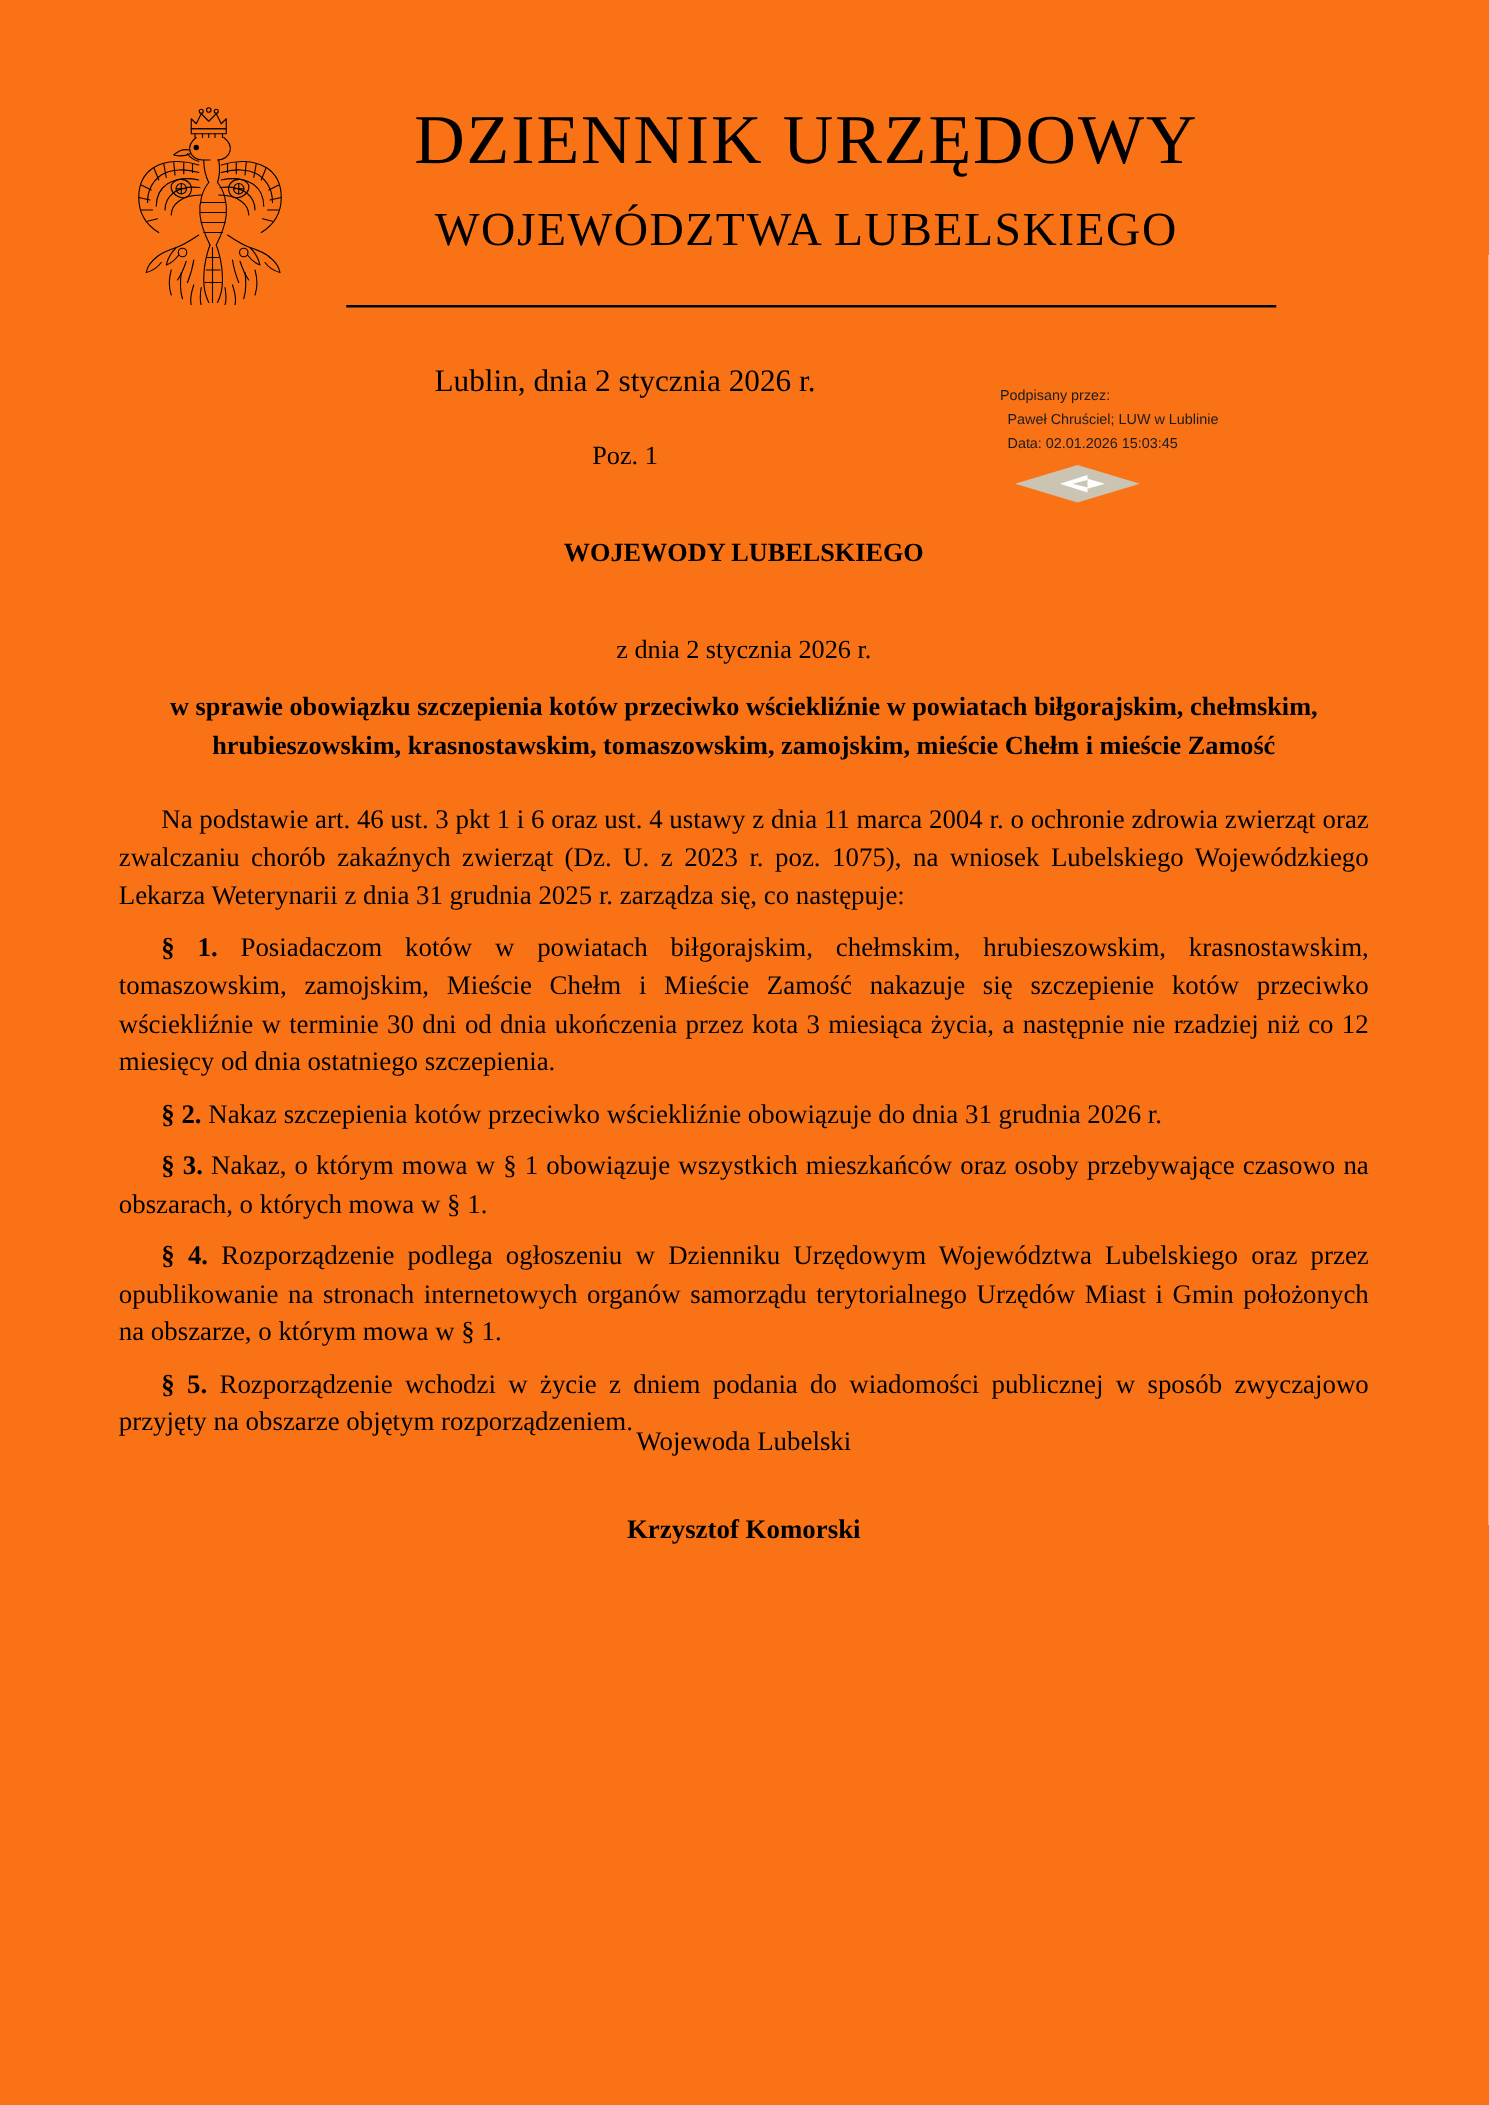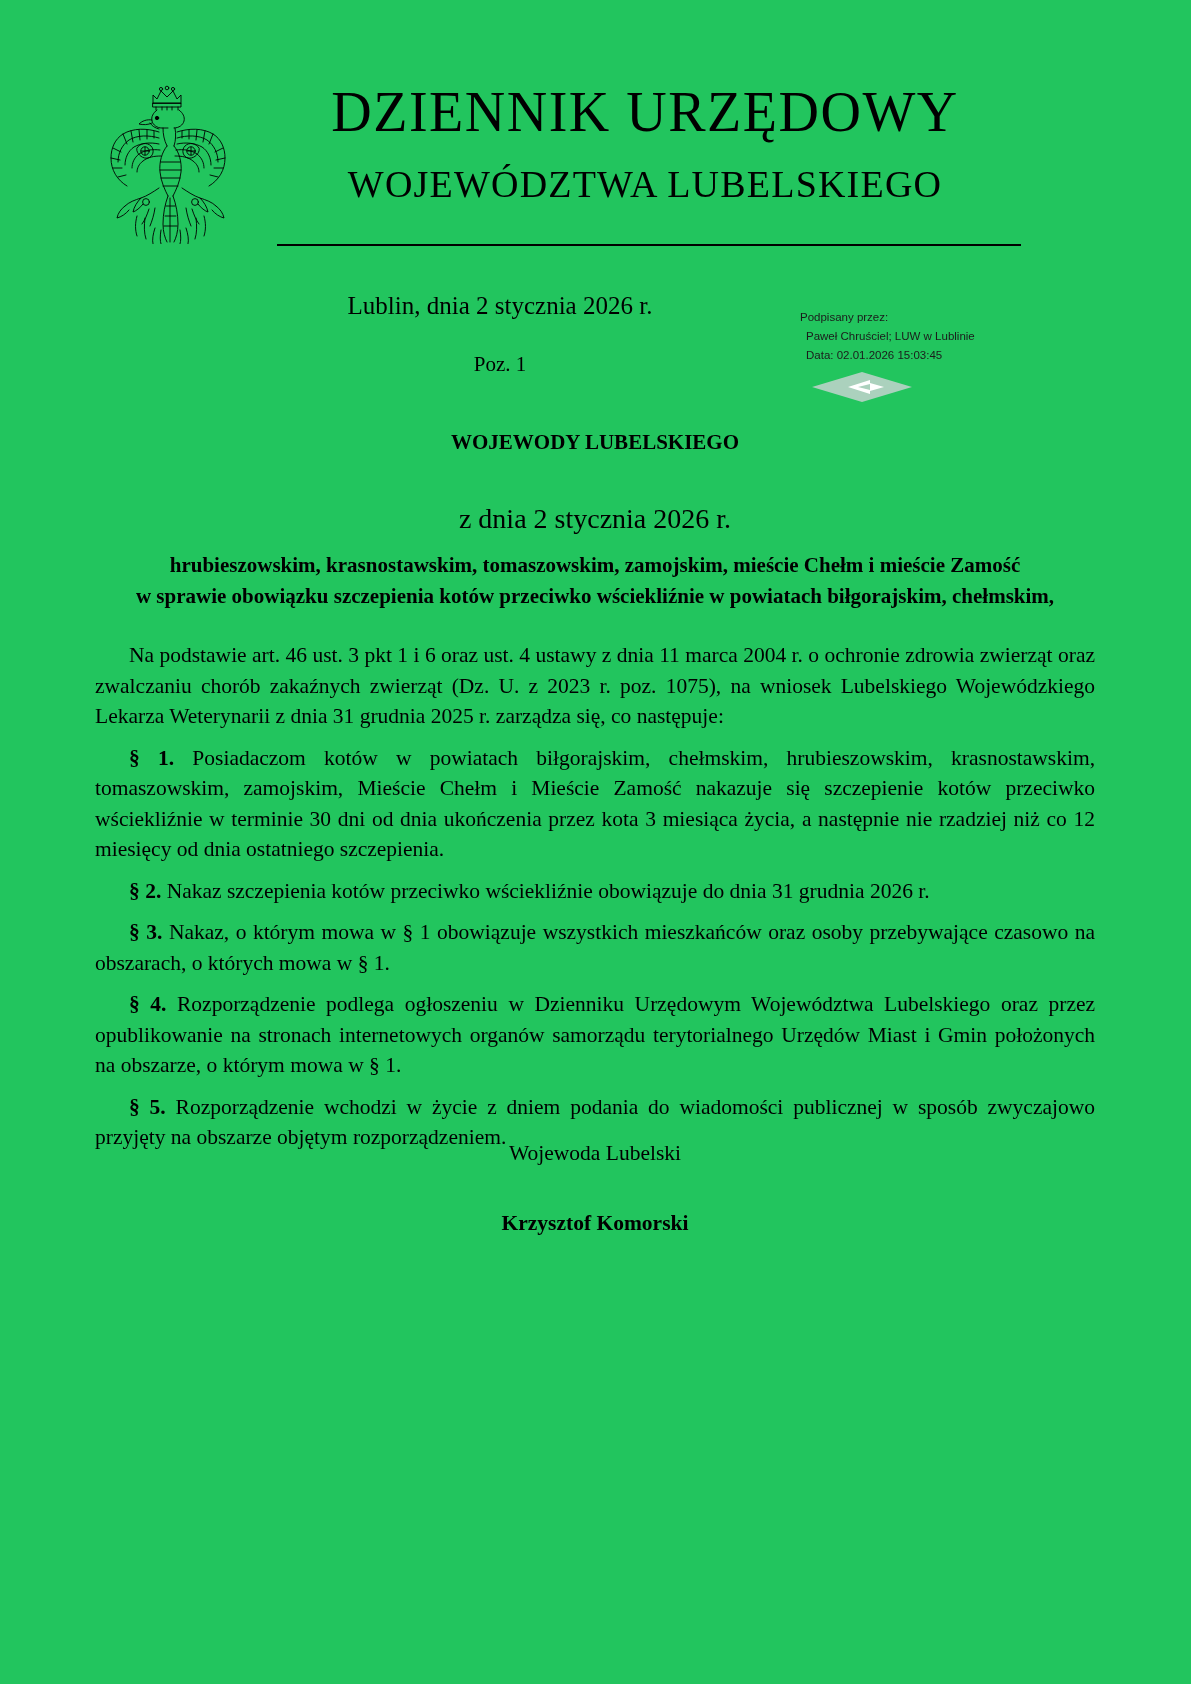--- a/index.html
+++ b/index.html
@@ -10,21 +10,21 @@
   }
   body {
     font-family: "Liberation Serif", "DejaVu Serif", serif;
     color: #000000;
   }
   .page {
     position: relative;
     width: 1191px;
     height: 1684px;
     margin: 0 auto;
-    background: #22c55e;
+    background: #f97316;
     overflow: hidden;
   }
 
   
   .masthead {
     position: absolute;
     left: 0;
     top: 0;
     width: 1191px;
     height: 260px;
@@ -125,21 +125,21 @@
     font-weight: bold;
     font-size: 21px;
     line-height: 28px;
   }
   .act-date {
     position: absolute;
     left: 95px;
     top: 505px;
     width: 1000px;
     text-align: center;
-    font-size: 28px;
+    font-size: 21px;
     line-height: 28px;
   }
   .act-subject {
     position: absolute;
     left: 95px;
     top: 550px;
     width: 1000px;
     text-align: center;
     font-weight: bold;
     font-size: 21px;
@@ -290,22 +290,22 @@
     </div>
   </div>
 
   <div class="act-head">
     <div>WOJEWODY LUBELSKIEGO</div>
   </div>
 
   <div class="act-date">z dnia 2 stycznia 2026 r.</div>
 
   <div class="act-subject">
+    <div>w sprawie obowiązku szczepienia kotów przeciwko wściekliźnie w powiatach biłgorajskim, chełmskim,</div>
     <div>hrubieszowskim, krasnostawskim, tomaszowskim, zamojskim, mieście Chełm i mieście Zamość</div>
-    <div>w sprawie obowiązku szczepienia kotów przeciwko wściekliźnie w powiatach biłgorajskim, chełmskim,</div>
   </div>
 
   <div class="body-text">
 
     <p class="para">Na podstawie art. 46 ust. 3 pkt 1 i 6 oraz ust. 4 ustawy z dnia 11 marca 2004 r. o ochronie zdrowia zwierząt oraz zwalczaniu chorób zakaźnych zwierząt (Dz. U.  z 2023 r.  poz. 1075), na wniosek Lubelskiego Wojewódzkiego Lekarza Weterynarii z dnia 31 grudnia 2025 r. zarządza się, co następuje:</p>
 
     <p class="para">
       <span class="sect">§ 1.</span>
       <span>Posiadaczom kotów w powiatach biłgorajskim, chełmskim, hrubieszowskim, krasnostawskim, tomaszowskim, zamojskim, Mieście Chełm i Mieście Zamość nakazuje się szczepienie kotów przeciwko wściekliźnie w terminie 30 dni od dnia ukończenia przez kota 3 miesiąca życia, a następnie nie rzadziej niż co 12 miesięcy od dnia ostatniego szczepienia.</span>
     </p>

